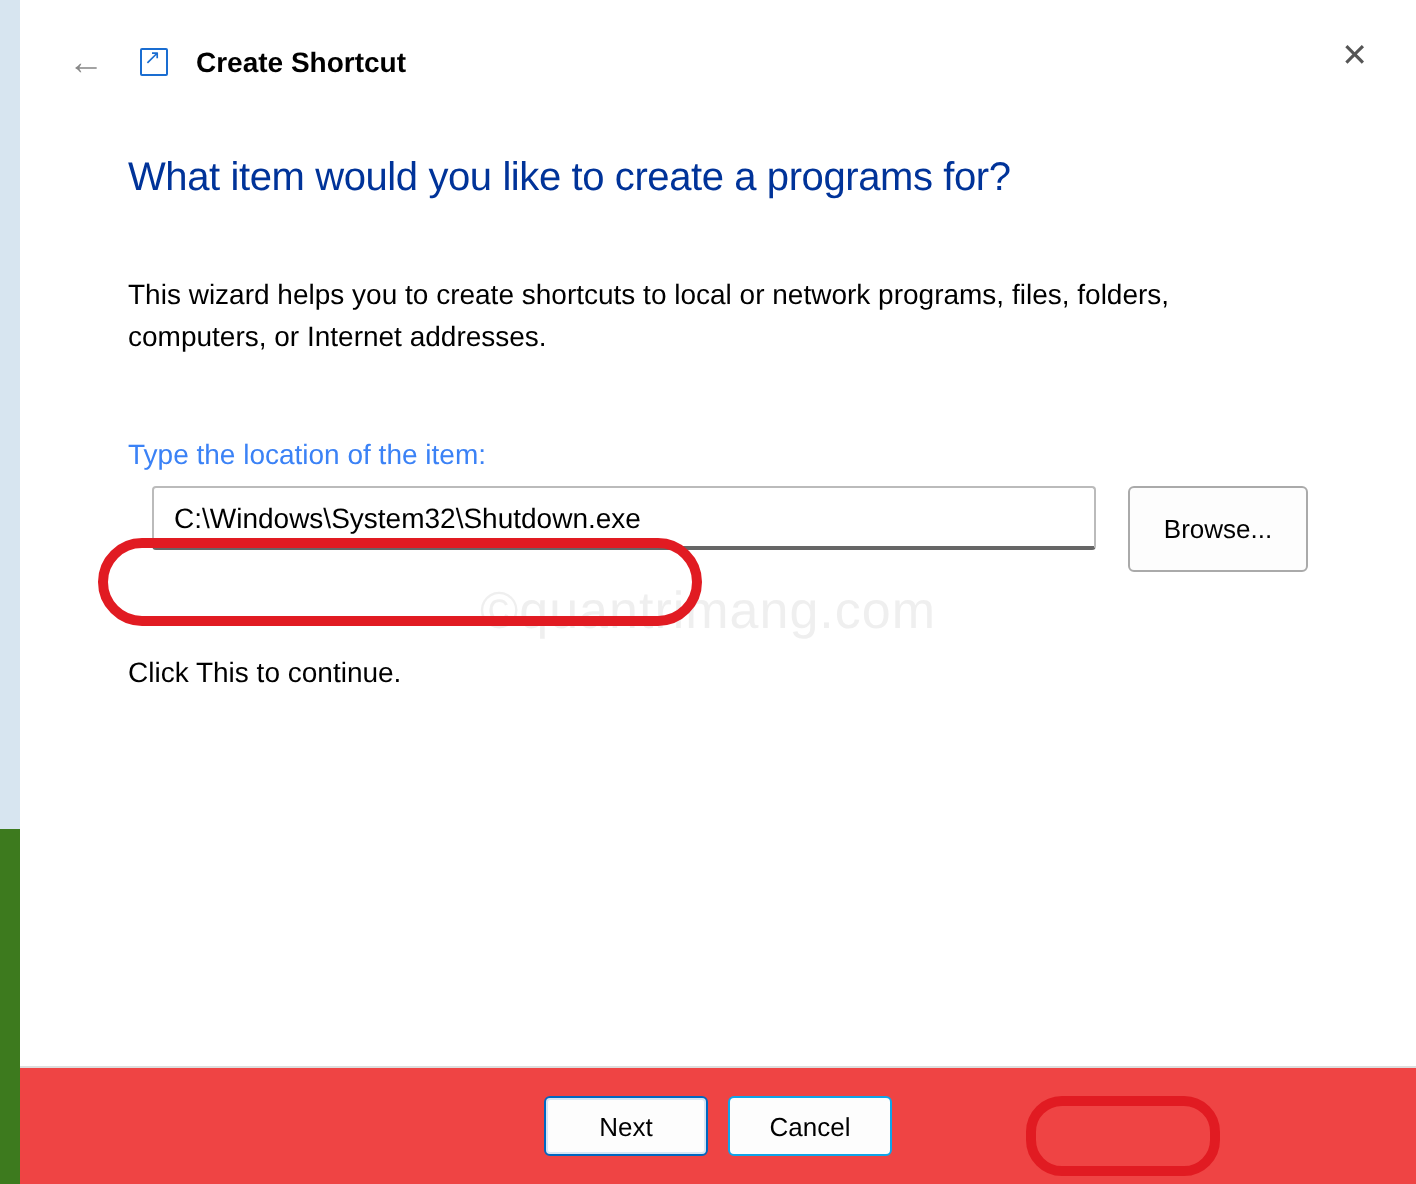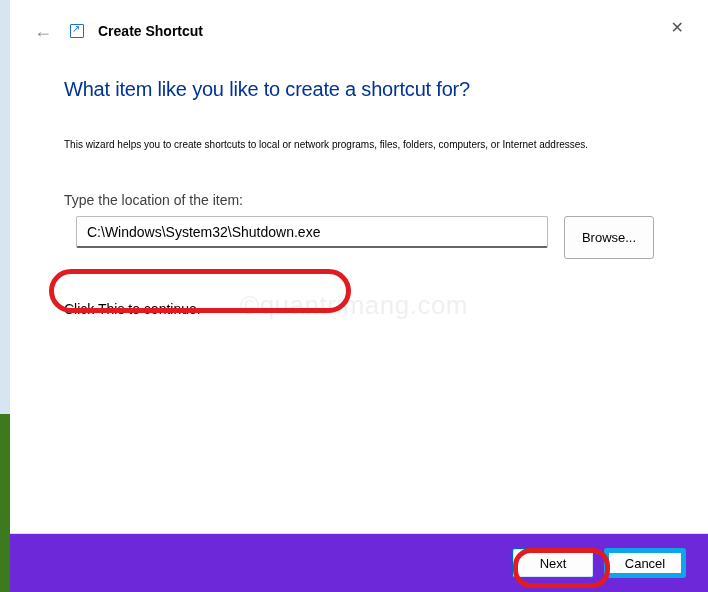--- a/index.html
+++ b/index.html
@@ -85,28 +85,28 @@
       padding: 24px 54px 0 54px;
     }
     .heading {
       font-size: 20px;
       color: #003399;
       font-weight: 400;
       margin-bottom: 36px;
       letter-spacing: -0.2px;
     }
     .description {
-      font-size: 10px;
+      font-size: 14px;
       color: #000;
       line-height: 1.5;
       margin-bottom: 40px;
     }
     .input-label {
       font-size: 14px;
-      color: #404040;
+      color: #3b82f6;
       margin-bottom: 8px;
     }
     .input-row {
       display: flex;
       gap: 16px;
       align-items: flex-start;
       padding-left: 12px;
     }
     .input-wrap {
       position: relative;
@@ -148,31 +148,31 @@
       color: rgba(120,120,120,0.12);
       font-weight: 400;
       white-space: nowrap;
       pointer-events: none;
       z-index: 2;
       letter-spacing: 0.5px;
     }
     .footer {
       border-top: 1px solid #ddd;
       padding: 14px 22px;
-      background: #6d28d9;
-      display: flex;
-      justify-content: flex-end;
+      background: #ef4444;
+      display: flex;
+      justify-content: center;
       gap: 10px;
     }
     .footer-btn {
       width: 82px;
       height: 30px;
       font-size: 13px;
       font-family: inherit;
-      border: 5px solid #0ea5e9;
+      border: 1px solid #0ea5e9;
       background: #fdfdfd;
       border-radius: 3px;
       cursor: pointer;
     }
     .footer-btn.primary {
       border: 1.5px solid #0067c0;
       box-shadow: inset 0 0 0 1px rgba(0,103,192,.15);
     }
     .highlight-red {
       position: absolute;
@@ -203,21 +203,21 @@
 <div class="dialog">
 
   <div class="dialog-header">
     <span class="back-arrow">←</span>
     <span class="shortcut-icon"></span>
     <span class="dialog-title">Create Shortcut</span>
     <span class="close-btn">✕</span>
   </div>
 
   <div class="content">
-    <h1 class="heading">What item like you like to create a shortcut for?</h1>
+    <h1 class="heading">What item would you like to create a programs for?</h1>
     <p class="description">This wizard helps you to create shortcuts to local or network programs, files, folders, computers, or Internet addresses.</p>
     <div class="input-label">Type the location of the item:</div>
     <div class="input-row">
       <div class="input-wrap">
         <input type="text" class="location-input" value="C:\Windows\System32\Shutdown.exe" style="">
       </div>
       <button class="browse-btn">Browse...</button>
     </div>
     <div class="continue-text">Click This to continue.</div>
   </div>

